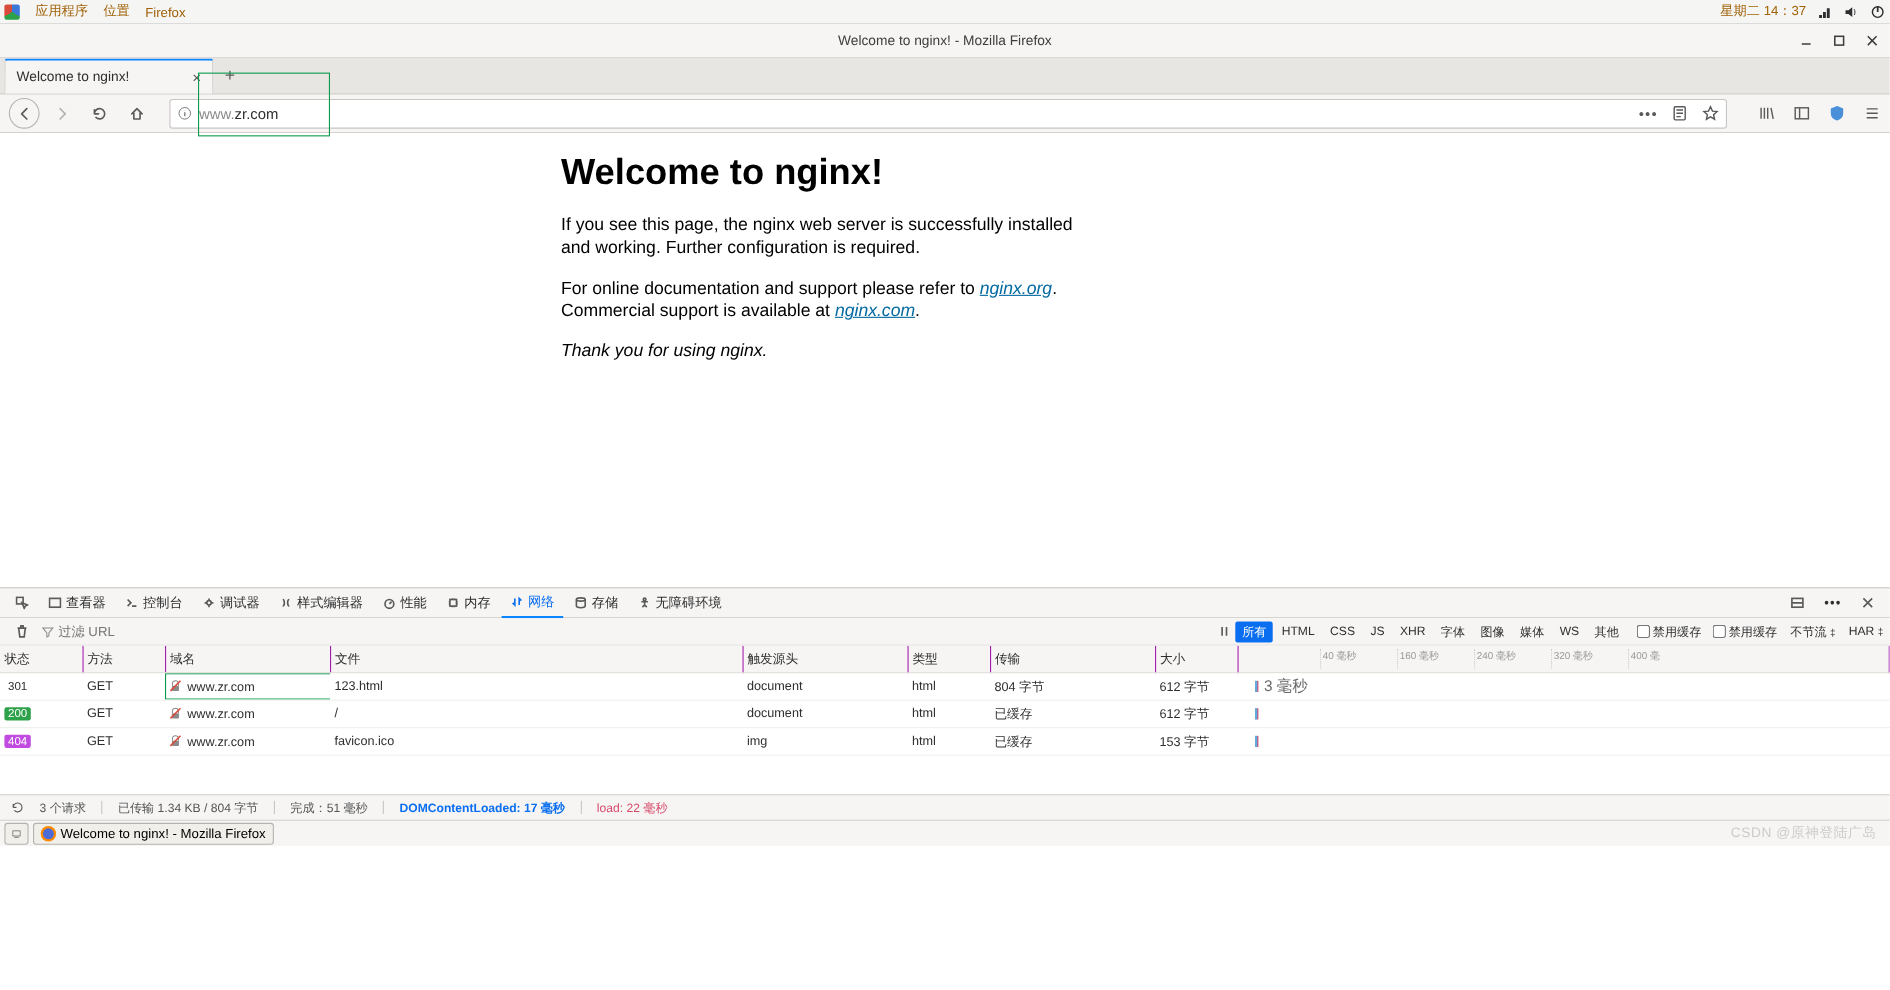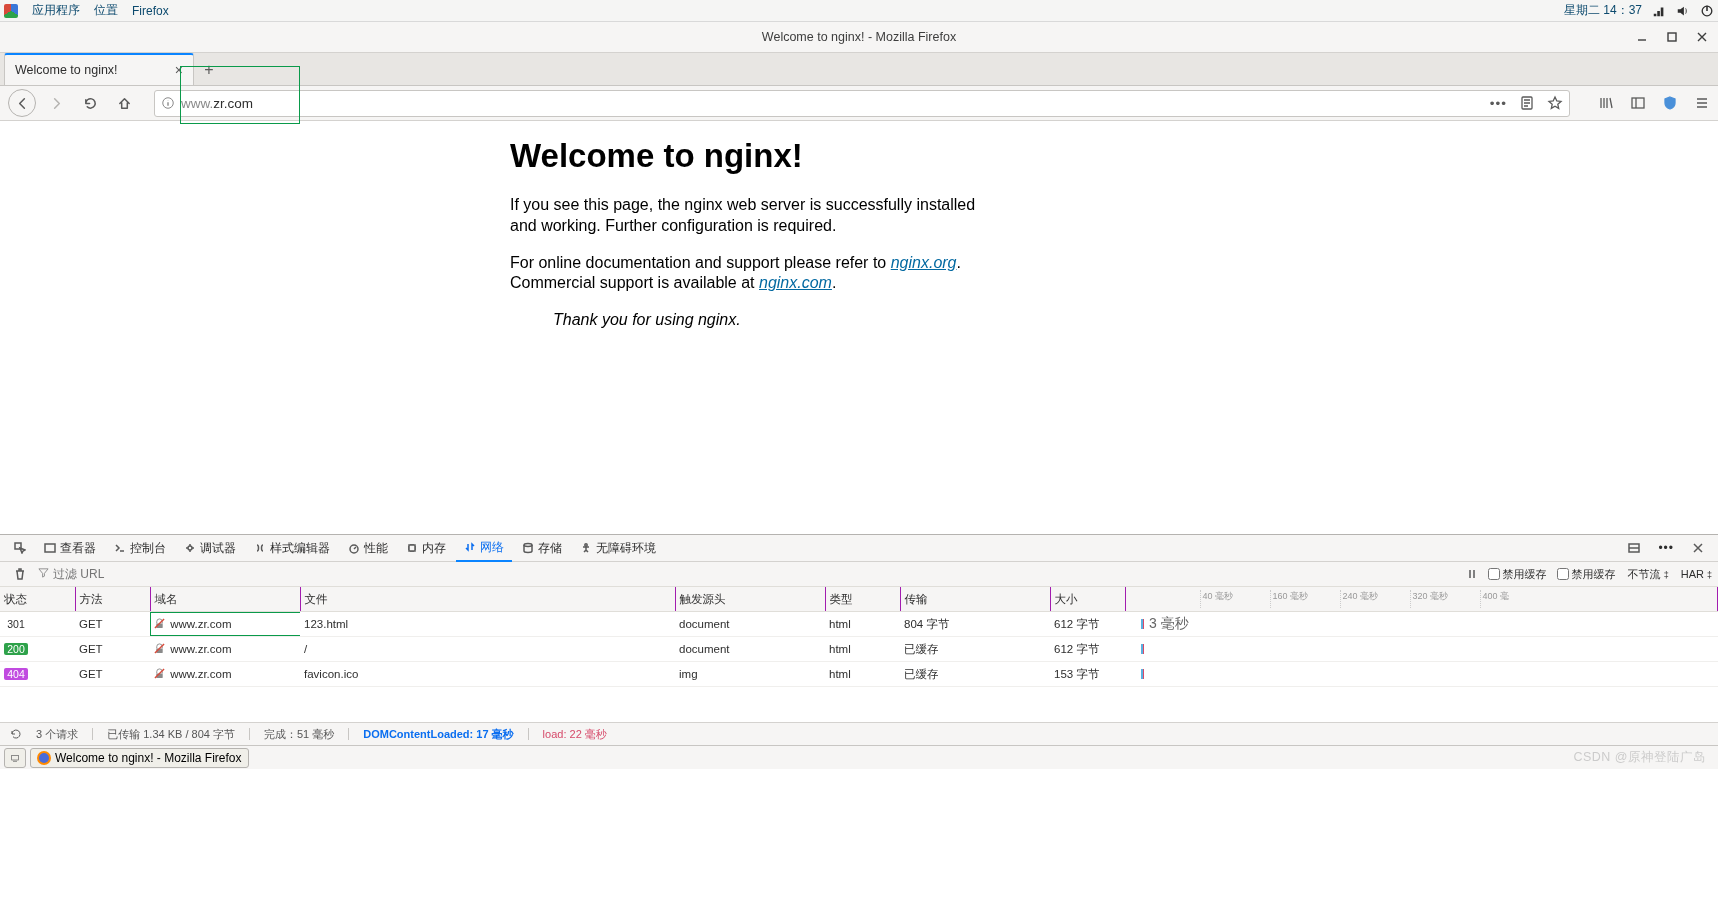--- a/index.html
+++ b/index.html
@@ -1,18 +1,18 @@
 <!DOCTYPE html>
 <html><head>
 <meta charset="utf-8">
 <style>
   *{box-sizing:border-box;margin:0;padding:0;font-family:"Segoe UI",Arial,sans-serif;}
   html,body{height:100%;width:1718px;overflow:hidden;background:#fff;}
   
-  .gnome-bar{height:22px;background:#f5f5f4;border-bottom:1px solid #d9d9d9;display:flex;align-items:center;font-size:12px;color:#0c4a6e;padding:0 4px;}
+  .gnome-bar{height:22px;background:#f5f5f4;border-bottom:1px solid #d9d9d9;display:flex;align-items:center;font-size:12px;color:#a16207;padding:0 4px;}
   .gnome-left{display:flex;align-items:center;gap:14px;}
   .gnome-logo{width:14px;height:14px;display:inline-block;background:conic-gradient(#3a77d8 0 120deg,#2ea24a 120deg 240deg,#d84a3a 240deg 360deg);border-radius:2px;}
   .gnome-right{margin-left:auto;display:flex;align-items:center;gap:10px;}
   .gnome-ico{width:14px;height:14px;fill:#2e2e2e;}
   
   .ff-titlebar{height:31px;background:#f6f5f4;border-bottom:1px solid #d4d2cf;display:flex;align-items:center;justify-content:center;position:relative;font-size:12.5px;color:#3d3d3d;}
   .win-btns{position:absolute;right:10px;display:flex;gap:18px;}
   .win-btn{width:12px;height:12px;display:flex;align-items:center;justify-content:center;}
   .win-btn svg{width:12px;height:12px;fill:none;stroke:#3d3d3d;stroke-width:1.4;}
   
@@ -34,31 +34,31 @@
   .urlbar-right{margin-left:auto;display:flex;align-items:center;gap:12px;}
   .urlbar-right svg,.nav-right svg{width:16px;height:16px;stroke:#5a5a5a;fill:none;stroke-width:1.3;}
   .nav-right{display:flex;align-items:center;gap:16px;margin-left:4px;}
   .nav-right .shield{fill:#4a90d9;stroke:#4a90d9;}
   
   .content-area{height:413px;background:#fff;overflow:auto;}
   .nginx-page{padding:16px 0 0 510px;max-width:1000px;font-family:Tahoma,Arial,sans-serif;color:#000;}
   .nginx-page h1{font-size:33px;font-weight:700;margin-bottom:20px;}
   .nginx-page p{font-size:16px;margin-bottom:16px;line-height:1.3;}
   .nginx-page a{color:#0369a1;text-decoration:underline;font-style:italic;}
-  .nginx-page em{font-style:italic;margin-left:43px;}
+  .nginx-page em{font-style:italic;}
   
   .devtools{border-top:1px solid #b5b3b0;font-size:12px;color:#2e2e2e;display:flex;flex-direction:column;}
   .dt-toolbar{height:27px;background:#f6f5f4;border-bottom:1px solid #d4d2cf;display:flex;align-items:center;padding:0 6px;gap:2px;}
   .dt-tool{display:flex;align-items:center;gap:4px;padding:0 8px;height:27px;white-space:nowrap;}
   .dt-tool svg{width:12px;height:12px;stroke:#5a5a5a;fill:none;stroke-width:1.5;}
   .dt-tool.active{color:#0a6ef0;border-bottom:2px solid #0a84ff;}
   .dt-tool.active svg{stroke:#0a6ef0;}
   .dt-spacer{flex:1;}
   .dt-req-toolbar{height:25px;background:#f6f5f4;border-bottom:1px solid #e0ded9;display:flex;align-items:center;padding:0 6px;gap:4px;}
-  .dt-filter{flex:1;display:flex;align-items:flex-start;gap:4px;color:#8a8a8a;}
+  .dt-filter{flex:1;display:flex;align-items:center;gap:4px;color:#8a8a8a;}
   .dt-filter input{border:none;background:transparent;font-size:12px;outline:none;width:120px;}
   .dt-types{display:flex;align-items:center;gap:2px;}
   .dt-type{padding:2px 6px;border-radius:2px;font-size:11px;}
   .dt-type.active{background:#0a6ef0;color:#fff;}
   .dt-check{display:flex;align-items:center;gap:3px;margin-left:6px;font-size:11px;}
   .dt-check input{width:12px;height:12px;}
   .dt-throttle{margin-left:8px;font-size:11px;}
   
   .net-table-wrap{height:135px;overflow:auto;background:#fff;}
   table.net{width:100%;border-collapse:collapse;table-layout:fixed;}
@@ -303,20 +303,32 @@
       </div>
     <div class="dt-filter">
       <svg viewBox="0 0 12 12" width="11" height="11" stroke="#8a8a8a" fill="none">
           <path d="M1 2h10L7 7v3l-2 1V7z"></path>
         </svg>
       <input type="text" placeholder="过滤 URL" style="">
     </div>
     <svg viewBox="0 0 12 12" width="12" height="12" stroke="#5a5a5a" fill="none" stroke-width="1.5">
         <path d="M4 2v8M8 2v8"></path>
       </svg>
+    <div class="dt-types">
+      <span class="dt-type active">所有</span>
+      <span class="dt-type">HTML</span>
+      <span class="dt-type">CSS</span>
+      <span class="dt-type">JS</span>
+      <span class="dt-type">XHR</span>
+      <span class="dt-type">字体</span>
+      <span class="dt-type">图像</span>
+      <span class="dt-type">媒体</span>
+      <span class="dt-type">WS</span>
+      <span class="dt-type">其他</span>
+    </div>
     <label class="dt-check">
         <input type="checkbox" style="">
         <span>禁用缓存</span>
       </label>
     <label class="dt-check">
         <input type="checkbox" style="">
         <span>禁用缓存</span>
       </label>
     <span class="dt-throttle"><span>不节流</span> <span style="font-size:9px;">‡</span></span>
     <span class="dt-throttle"><span>HAR</span> <span style="font-size:9px;">‡</span></span>

